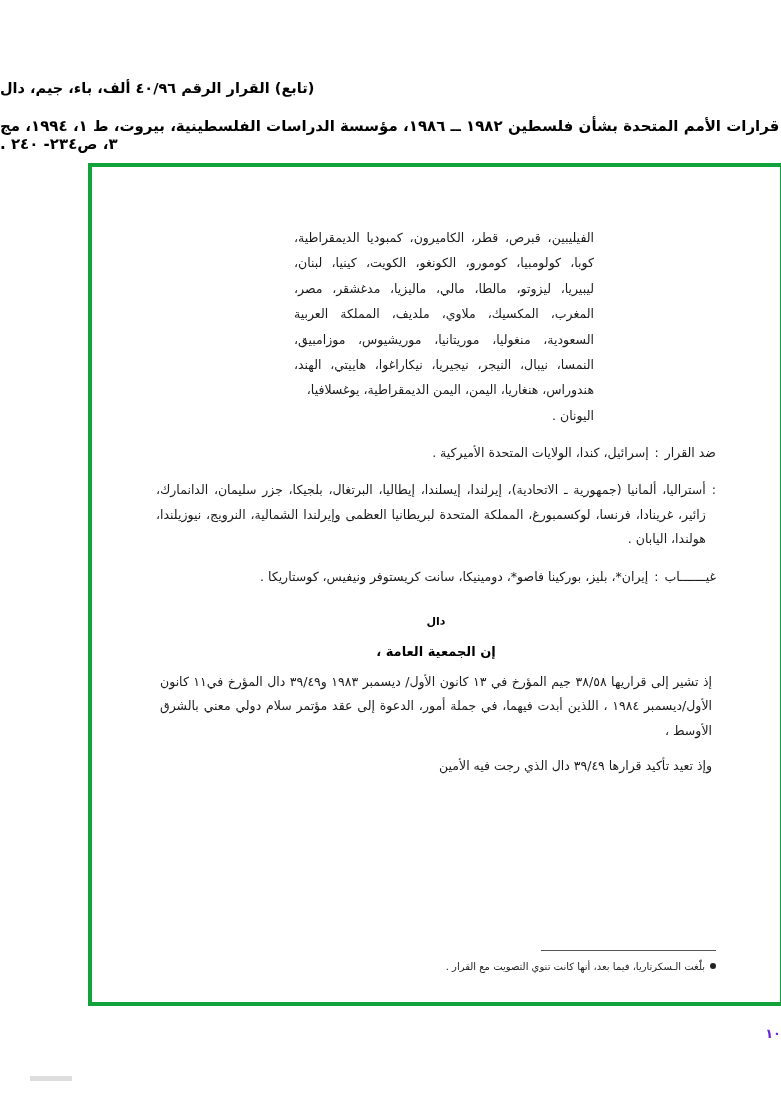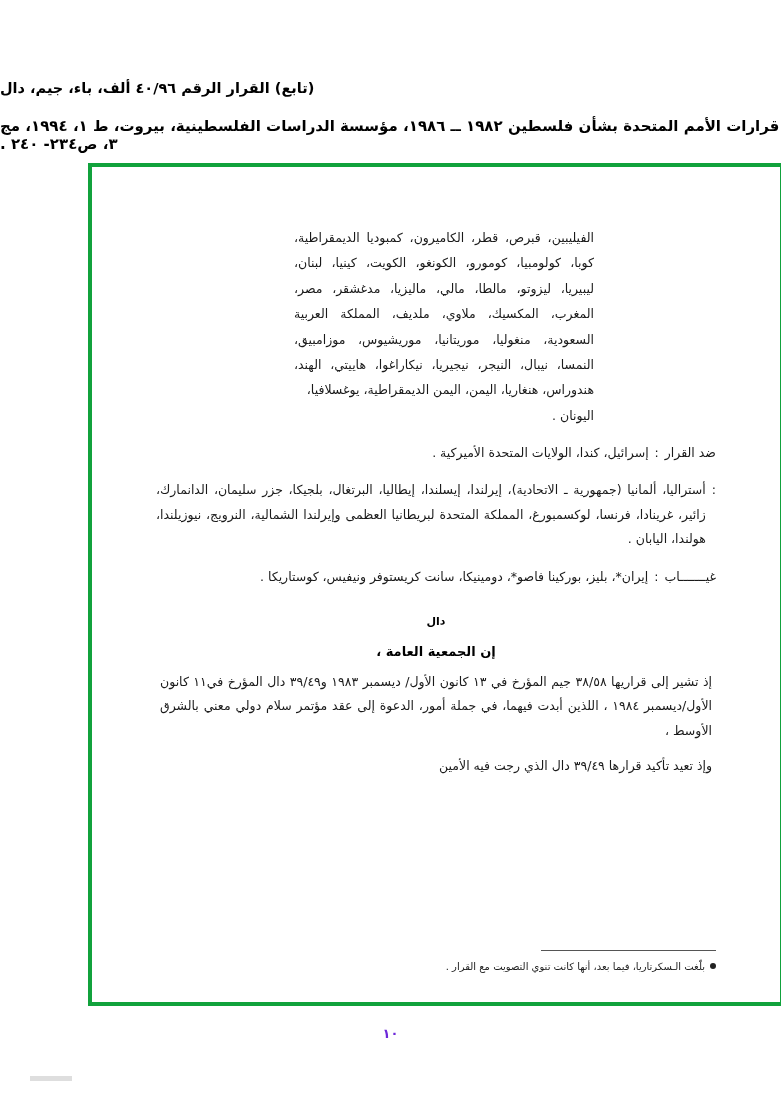--- a/index.html
+++ b/index.html
@@ -161,21 +161,21 @@
     margin-left: 5px;
     vertical-align: 1px;
   }
 
   
   .page-number {
     position: absolute;
     top: 1026px;
     left: 0;
     right: 0;
-    text-align: center;
+    text-align: right;
     font-size: 13px;
     font-weight: bold;
     color: #6d28d9;
   }
 
   
   .bottom-artifact {
     position: absolute;
     left: 30px;
     bottom: 14px;

